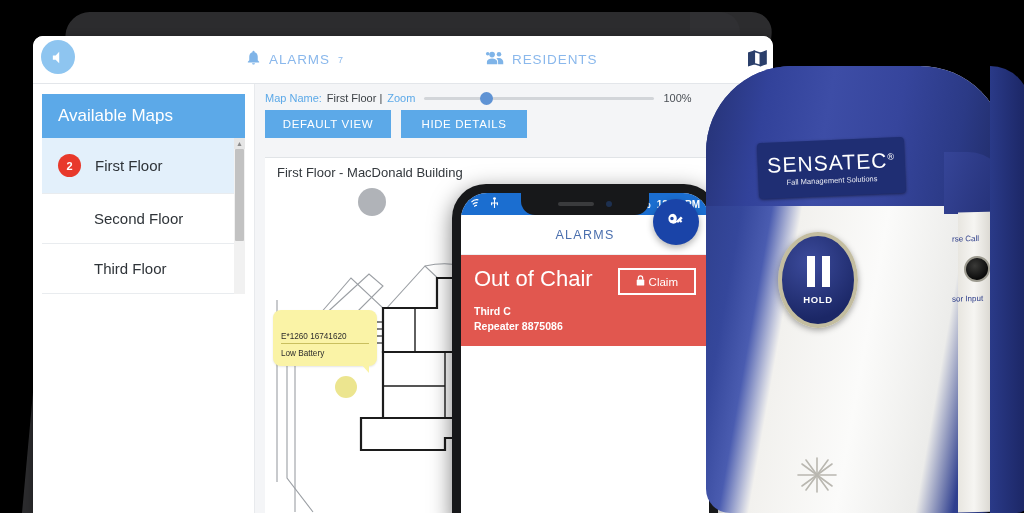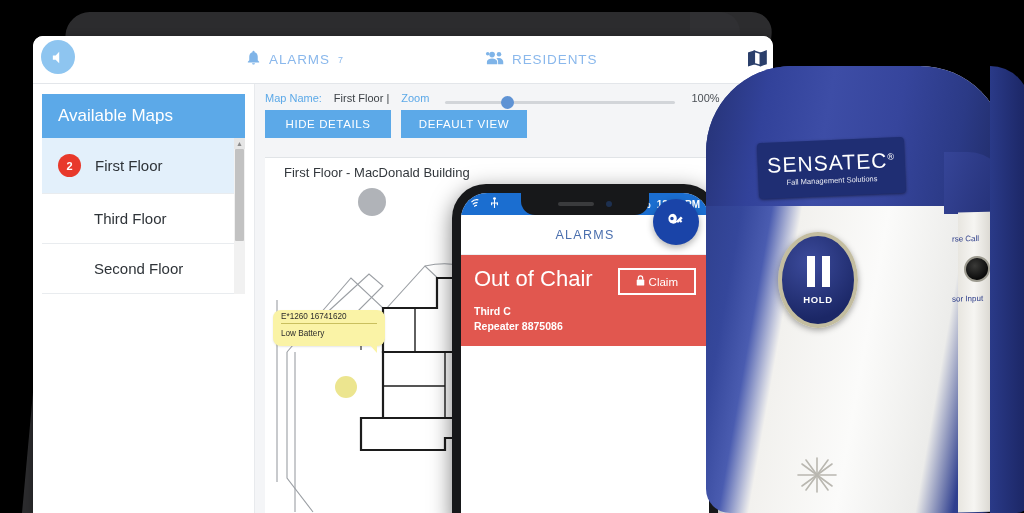--- a/index.html
+++ b/index.html
@@ -112,21 +112,21 @@
   }
   .sb-thumb {
     width: 9px; margin: 0 1px; height: 92px; background: #c2c2c2;
     border-radius: 1px;
   }
 
   
   .map-panel { flex: 1; position: relative; background: #f4f5f7; }
   .map-toolbar { padding: 8px 10px 0 10px; }
   .toolbar-line1 {
-    font-size: 11px; display: flex; align-items: flex-end; gap: 12px;
+    font-size: 11px; display: flex; align-items: center; gap: 5px;
     white-space: nowrap;
   }
   .tb-blue { color: #5ca9e8; }
   .tb-dark { color: #3c4146; }
   .zoom-track {
     position: relative; width: 230px; height: 3px;
     background: #d2d5d9; border-radius: 2px; margin: 0 4px;
   }
   .zoom-knob {
     position: absolute; left: 56px; top: -5px;
@@ -142,30 +142,30 @@
     cursor: pointer; border: none;
     font-family: inherit;
   }
   .map-canvas {
     position: absolute; left: 10px; right: 0; top: 73px; bottom: 0;
     background: #ffffff;
     border-top: 1px solid #e1e4e7;
     overflow: hidden;
   }
   .canvas-title {
-    position: absolute; left: 19px; top: 7px;
+    position: absolute; left: 12px; top: 7px;
     font-size: 13px; color: #33383d;
   }
   .floorplan { position: absolute; left: 0; top: 24px; }
 
   
   .callout {
     position: absolute; left: 8px; top: 152px;
-    width: 112px; background: #faf3a6;
-    border-radius: 8px; padding: 2px 8px 8px 8px;
+    width: 104px; background: #faf3a6;
+    border-radius: 8px; padding: 22px 8px 8px 8px;
     font-size: 8.2px; color: #2c2c2c;
     box-shadow: 0 1px 2px rgba(0,0,0,.10);
   }
   .callout .cid {
     border-bottom: 1px solid #c9bf5e;
     padding-bottom: 2px; margin-bottom: 5px;
     white-space: nowrap;
   }
   .callout .ctail {
     position: absolute; right: 8px; bottom: -7px;
@@ -389,25 +389,25 @@
         <div class="sidebar-title">Available Maps</div>
 
         <div class="map-list">
 
           <div class="map-item selected">
             <span class="badge">2</span>
             <span class="label">First Floor</span>
           </div>
 
           <div class="map-item no-badge">
+            <span class="label">Second Floor</span>
+          </div>
+
+          <div class="map-item no-badge">
             <span class="label">Third Floor</span>
-          </div>
-
-          <div class="map-item no-badge">
-            <span class="label">Second Floor</span>
           </div>
 
           <div class="list-scrollbar">
             <div class="sb-arrow">▲</div>
             <div class="sb-thumb"></div>
           </div>
         </div>
       </div>
 
       <div class="map-panel">
@@ -417,22 +417,22 @@
             <span class="tb-blue">Map Name:</span>
             <span class="tb-dark">First Floor |</span>
             <span class="tb-blue">Zoom</span>
             <span class="zoom-track">
               <span class="zoom-knob"></span>
             </span>
             <span class="zoom-pct">100%</span>
           </div>
 
           <div class="toolbar-btns">
+            <button class="tb-btn">DEFAULT VIEW</button>
             <button class="tb-btn">HIDE DETAILS</button>
-            <button class="tb-btn">DEFAULT VIEW</button>
           </div>
         </div>
 
         <div class="map-canvas">
           <div class="canvas-title">First Floor - MacDonald Building</div>
 
           <div class="gray-dot"></div>
 
           <svg class="floorplan" width="460" height="340" viewBox="0 0 460 340">
             <g fill="none" stroke="#9b9fa4" stroke-width="1.1">

